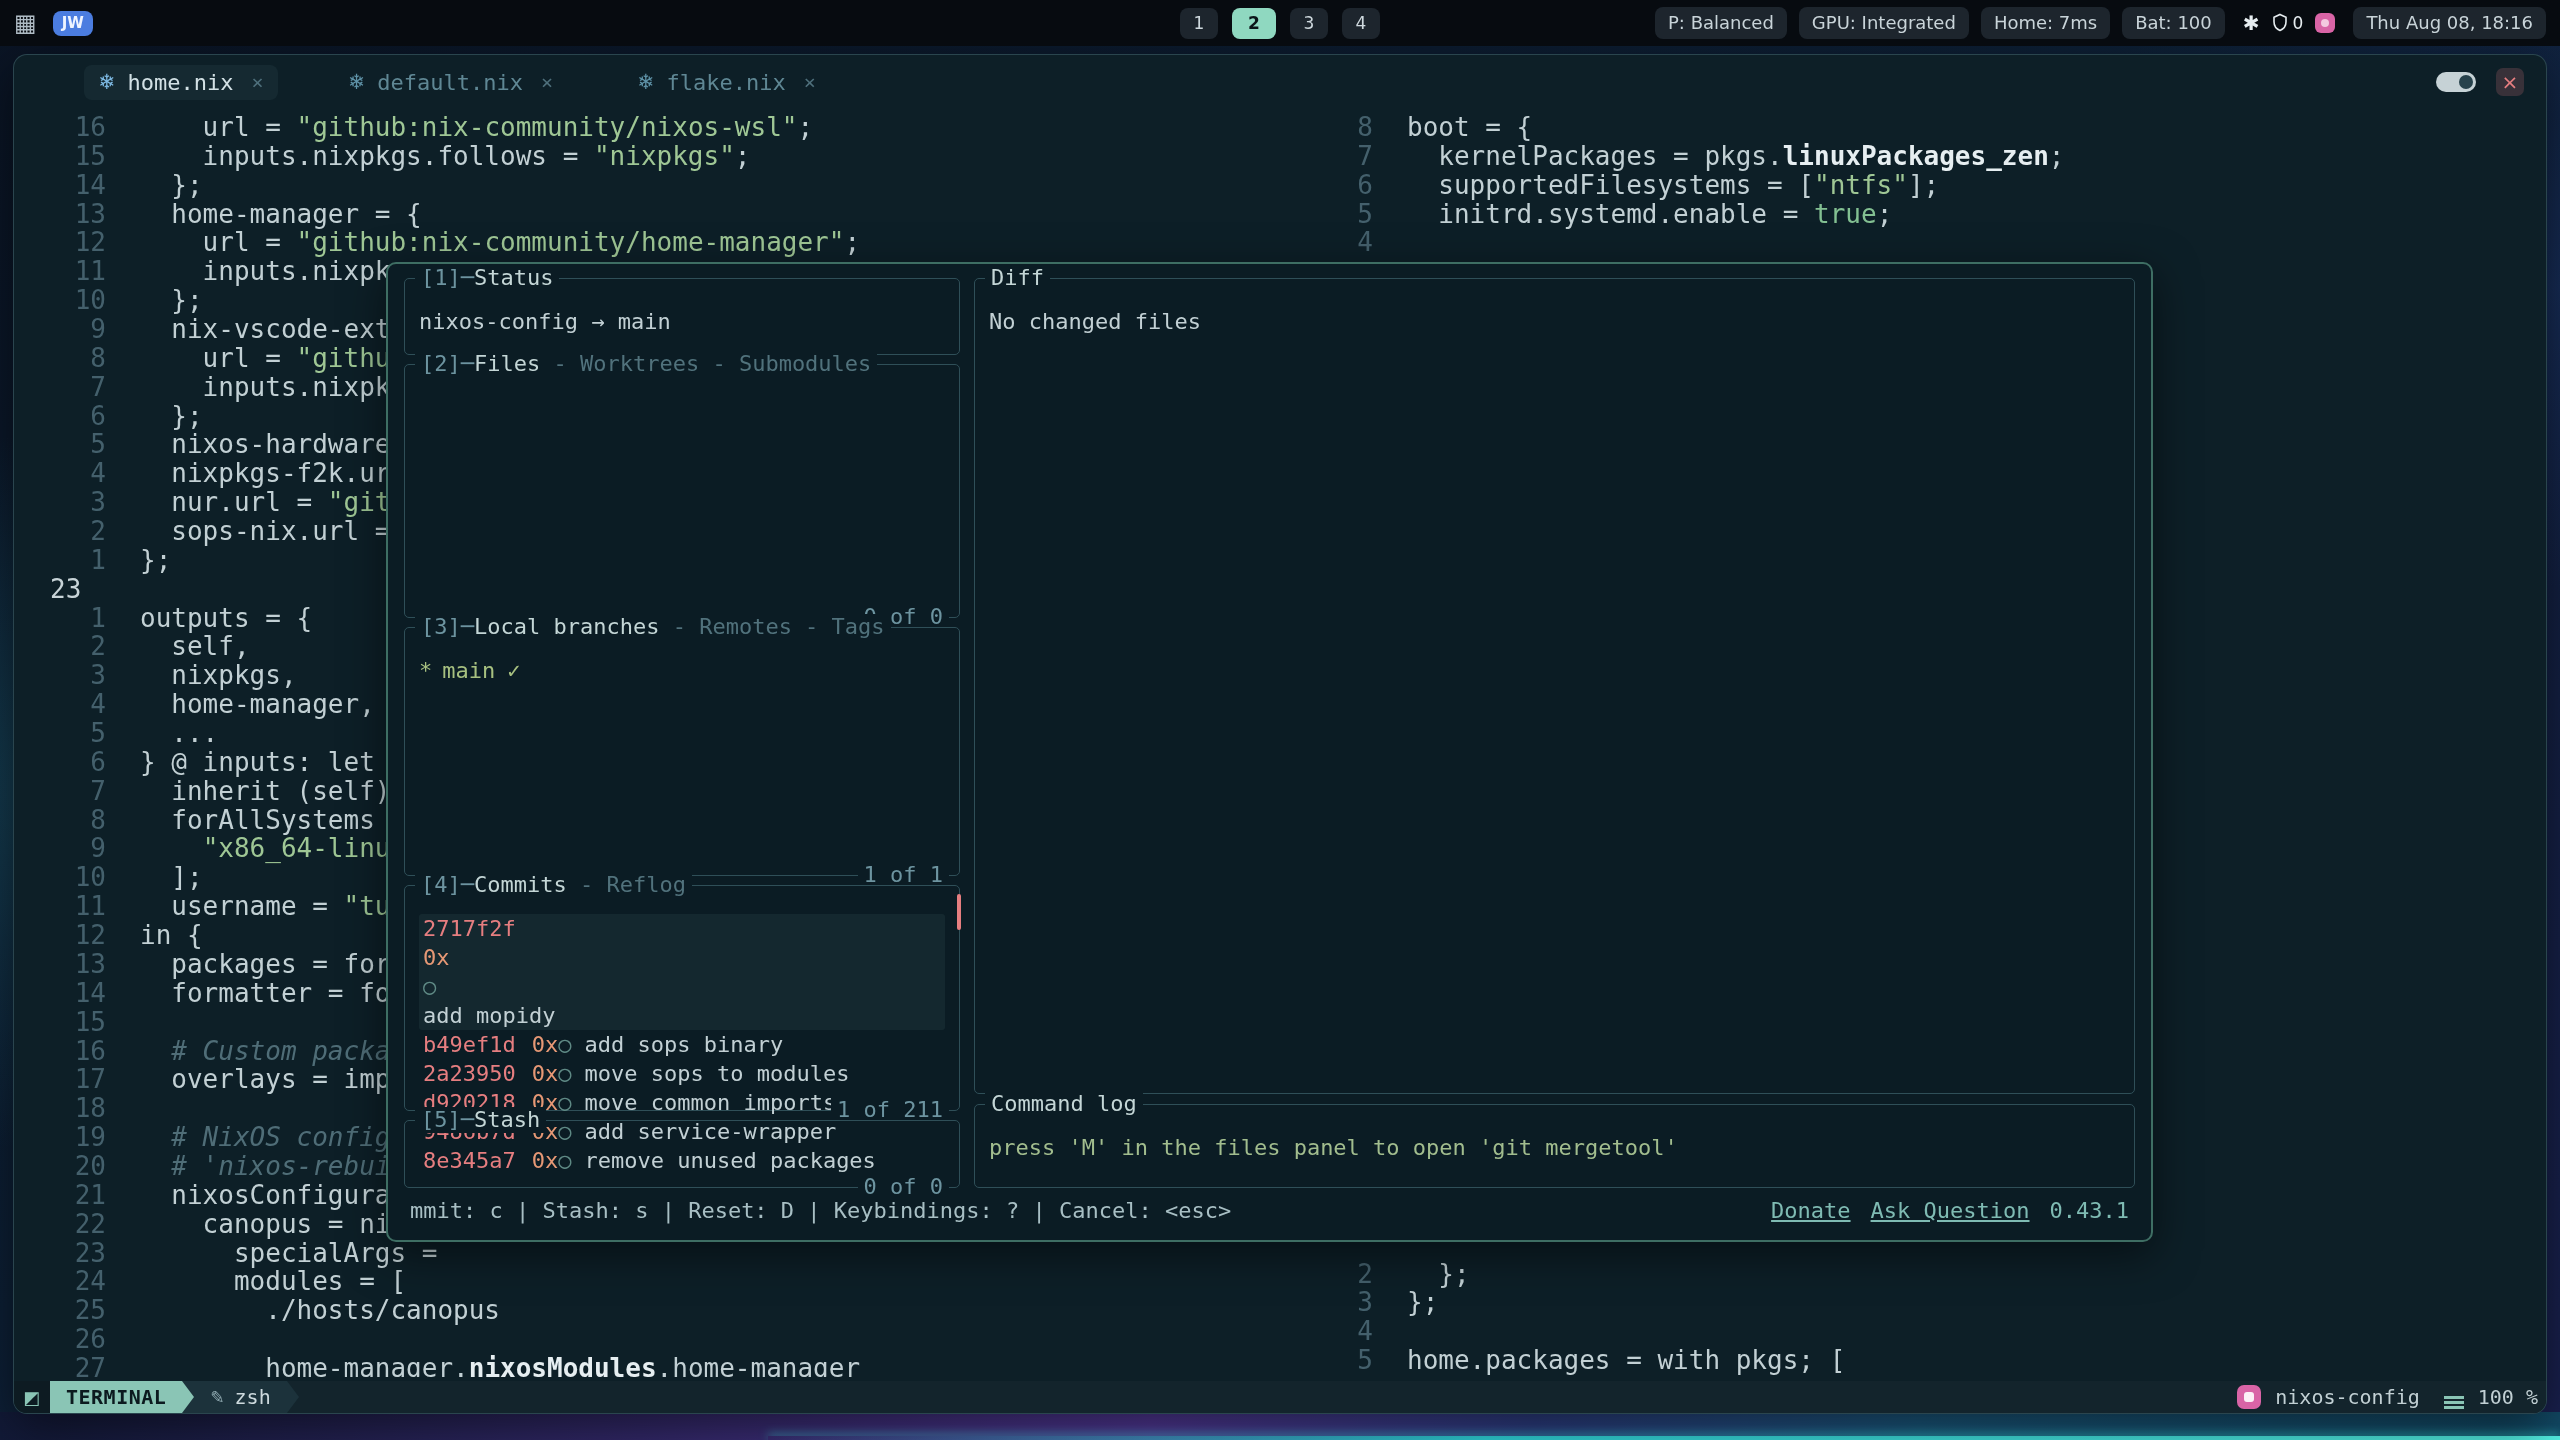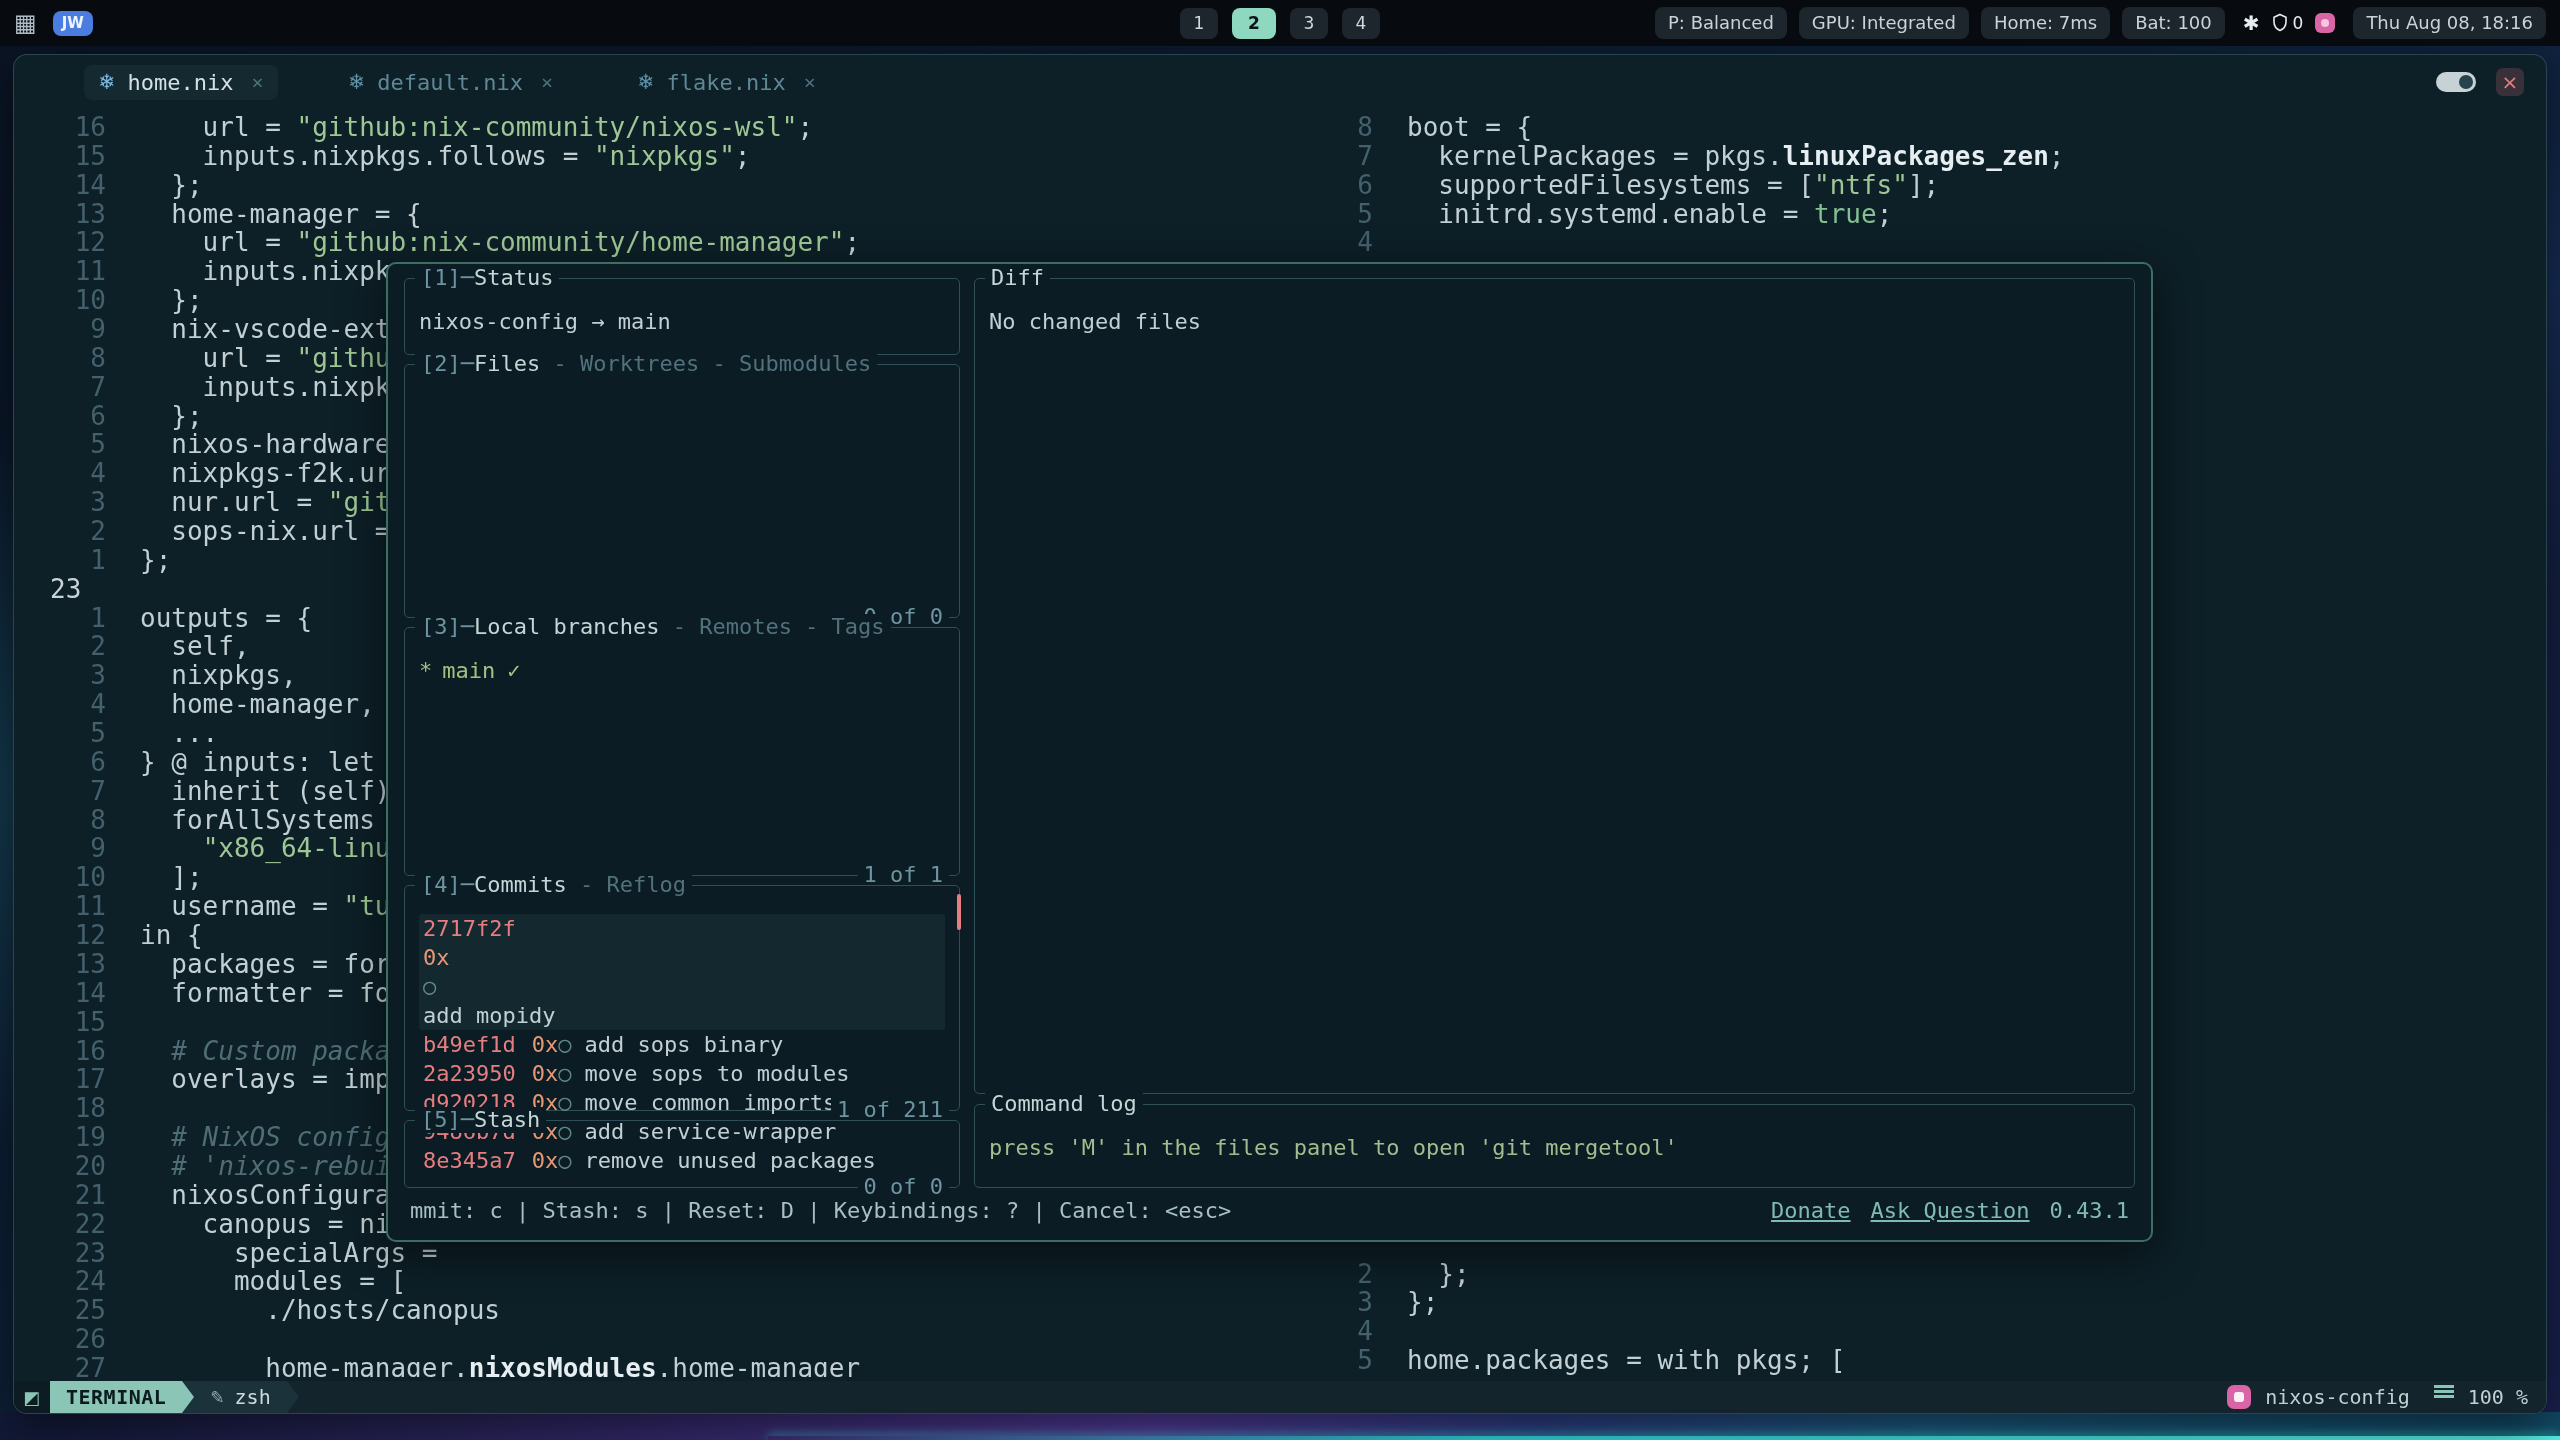--- a/index.html
+++ b/index.html
@@ -101,21 +101,21 @@
 .statusbar{position:absolute;left:0;right:0;bottom:0;height:32px;background:#13242c;display:flex;align-items:center;
   font-size:20px;color:#c2d0d4;}
 .sb-left{display:flex;align-items:stretch;height:100%;}
 .mode-icon-wrap{width:36px;display:flex;align-items:center;justify-content:center;background:#0d1b22;
   color:#8ac5b5;font-size:18px;font-family:"DejaVu Sans",sans-serif;}
 .mode-badge{background:#8ac5b5;color:#0c1a1f;font-weight:bold;display:flex;align-items:center;padding:0 16px;letter-spacing:.5px;}
 .sep-a{width:0;height:0;border-top:16px solid transparent;border-bottom:16px solid transparent;border-left:12px solid #8ac5b5;background:#1c323b;}
 .pane-seg{background:#1c323b;display:flex;align-items:center;padding:0 16px;gap:10px;color:#cdd9dd;}
 .pane-icon{color:#8fa9b0;font-size:17px;font-family:"DejaVu Sans",sans-serif;}
 .sep-b{width:0;height:0;border-top:16px solid transparent;border-bottom:16px solid transparent;border-left:12px solid #1c323b;}
-.sb-right{margin-left:auto;display:flex;align-items:flex-start;gap:14px;padding-right:18px;}
+.sb-right{margin-left:auto;display:flex;align-items:flex-end;gap:14px;padding-right:8px;}
 .session-icon{width:24px;height:24px;border-radius:7px;background:#d964a6;position:relative;}
 .session-icon::after{content:"";position:absolute;inset:7px;background:#ffffff;border-radius:3px;opacity:.9;}
 .lines-icon{width:20px;height:13px;position:relative;margin-left:10px;}
 .lines-icon::before{content:"";position:absolute;left:0;right:0;top:0;height:3px;background:#8ac5b5;
   box-shadow:0 5px 0 #8ac5b5,0 10px 0 #8ac5b5;}
 .shield-svg{display:block}
 </style>
 </head>
 <body>
 

